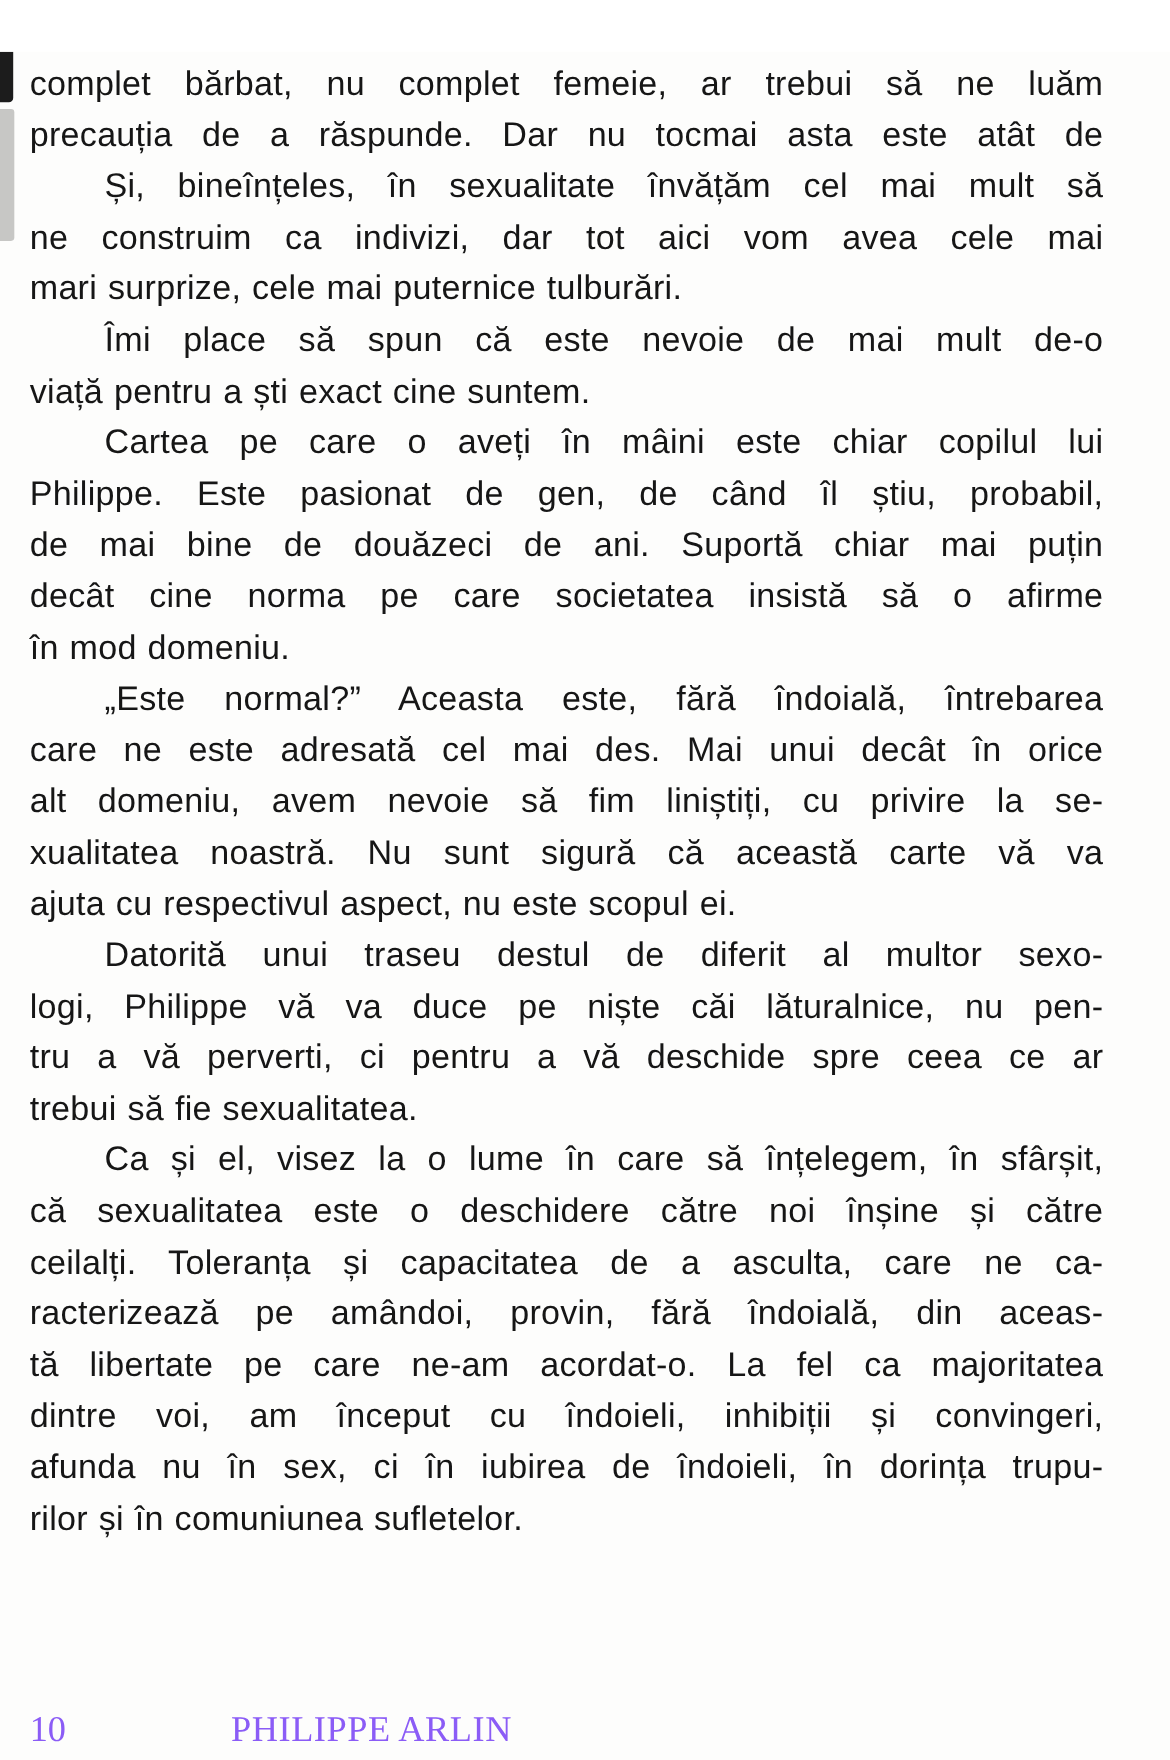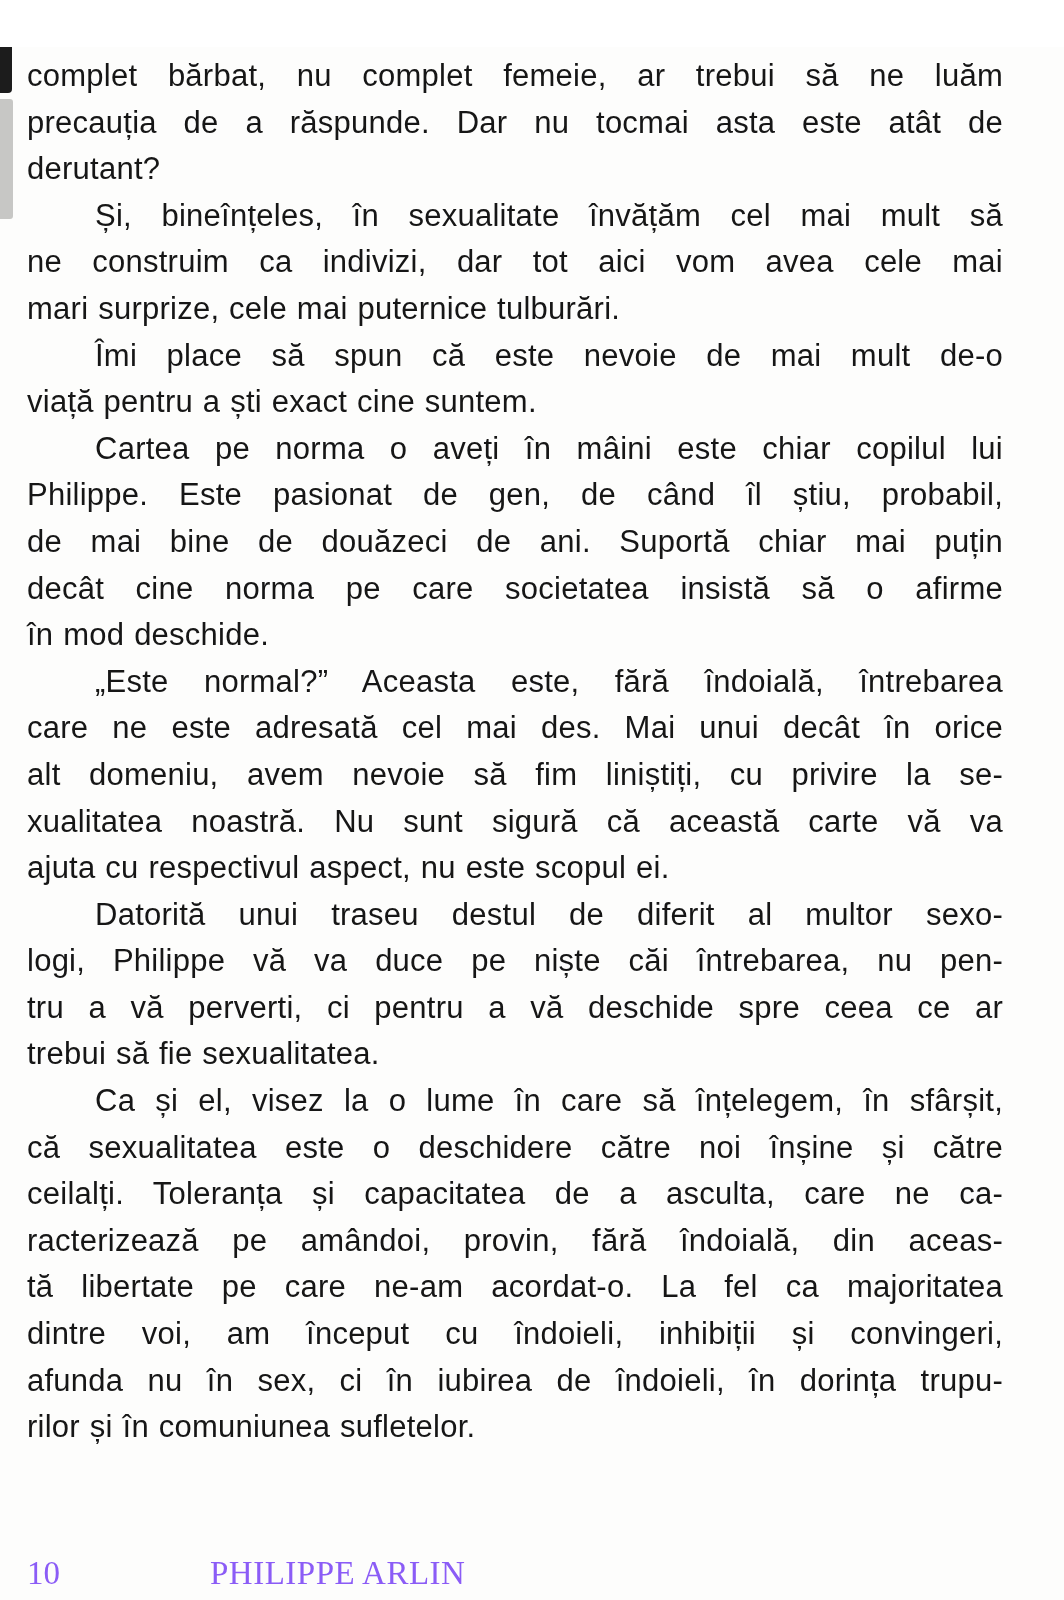--- a/index.html
+++ b/index.html
@@ -84,48 +84,47 @@
 <body>
 
 <div class="page">
   <div class="artifact-top"></div>
   <div class="artifact-bar"></div>
 
   <div class="text-block">
       <div class="paragraph">
         <div class="line">complet bărbat, nu complet femeie, ar trebui să ne luăm</div>
         <div class="line">precauția de a răspunde. Dar nu tocmai asta este atât de</div>
-        <div class="line para-end">derutant?</div>
       </div>
       <div class="paragraph">
         <div class="line indent">Și, bineînțeles, în sexualitate învățăm cel mai mult să</div>
         <div class="line">ne construim ca indivizi, dar tot aici vom avea cele mai</div>
         <div class="line para-end">mari surprize, cele mai puternice tulburări.</div>
       </div>
       <div class="paragraph">
         <div class="line indent">Îmi place să spun că este nevoie de mai mult de-o</div>
         <div class="line para-end">viață pentru a ști exact cine suntem.</div>
       </div>
       <div class="paragraph">
-        <div class="line indent">Cartea pe norma o aveți în mâini este chiar copilul lui</div>
+        <div class="line indent">Cartea pe care o aveți în mâini este chiar copilul lui</div>
         <div class="line">Philippe. Este pasionat de gen, de când îl știu, probabil,</div>
         <div class="line">de mai bine de douăzeci de ani. Suportă chiar mai puțin</div>
         <div class="line">decât cine norma pe care societatea insistă să o afirme</div>
-        <div class="line para-end">în mod deschide.</div>
+        <div class="line para-end">în mod domeniu.</div>
       </div>
       <div class="paragraph">
         <div class="line indent">„Este normal?” Aceasta este, fără îndoială, întrebarea</div>
         <div class="line">care ne este adresată cel mai des. Mai unui decât în orice</div>
         <div class="line">alt domeniu, avem nevoie să fim liniștiți, cu privire la se-</div>
         <div class="line">xualitatea noastră. Nu sunt sigură că această carte vă va</div>
         <div class="line para-end">ajuta cu respectivul aspect, nu este scopul ei.</div>
       </div>
       <div class="paragraph">
         <div class="line indent">Datorită unui traseu destul de diferit al multor sexo-</div>
-        <div class="line">logi, Philippe vă va duce pe niște căi întrebarea, nu pen-</div>
+        <div class="line">logi, Philippe vă va duce pe niște căi lăturalnice, nu pen-</div>
         <div class="line">tru a vă perverti, ci pentru a vă deschide spre ceea ce ar</div>
         <div class="line para-end">trebui să fie sexualitatea.</div>
       </div>
       <div class="paragraph">
         <div class="line indent">Ca și el, visez la o lume în care să înțelegem, în sfârșit,</div>
         <div class="line">că sexualitatea este o deschidere către noi înșine și către</div>
         <div class="line">ceilalți. Toleranța și capacitatea de a asculta, care ne ca-</div>
         <div class="line">racterizează pe amândoi, provin, fără îndoială, din aceas-</div>
         <div class="line">tă libertate pe care ne-am acordat-o. La fel ca majoritatea</div>
         <div class="line">dintre voi, am început cu îndoieli, inhibiții și convingeri,</div>

